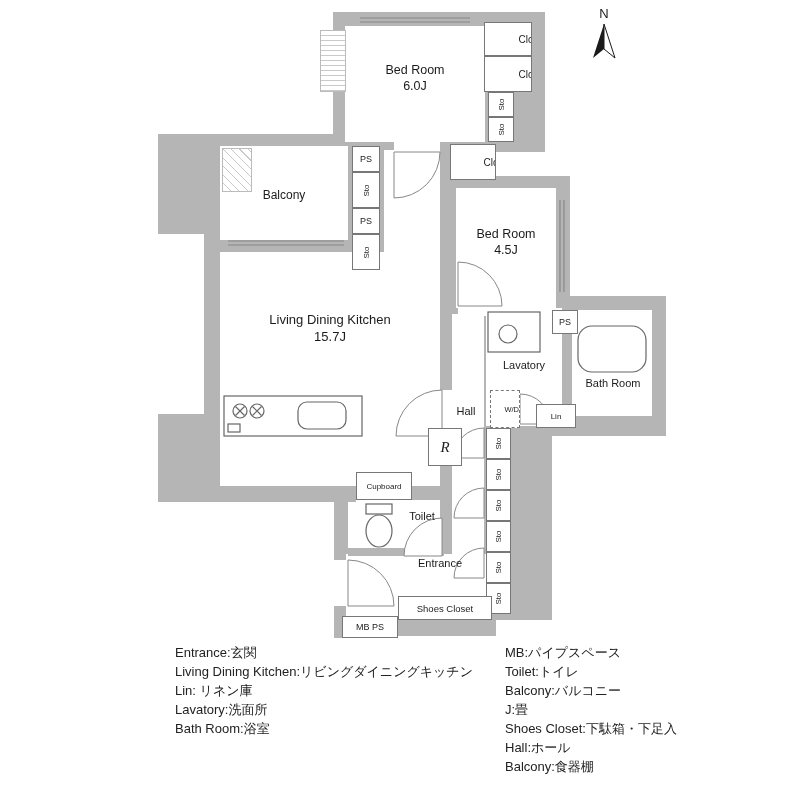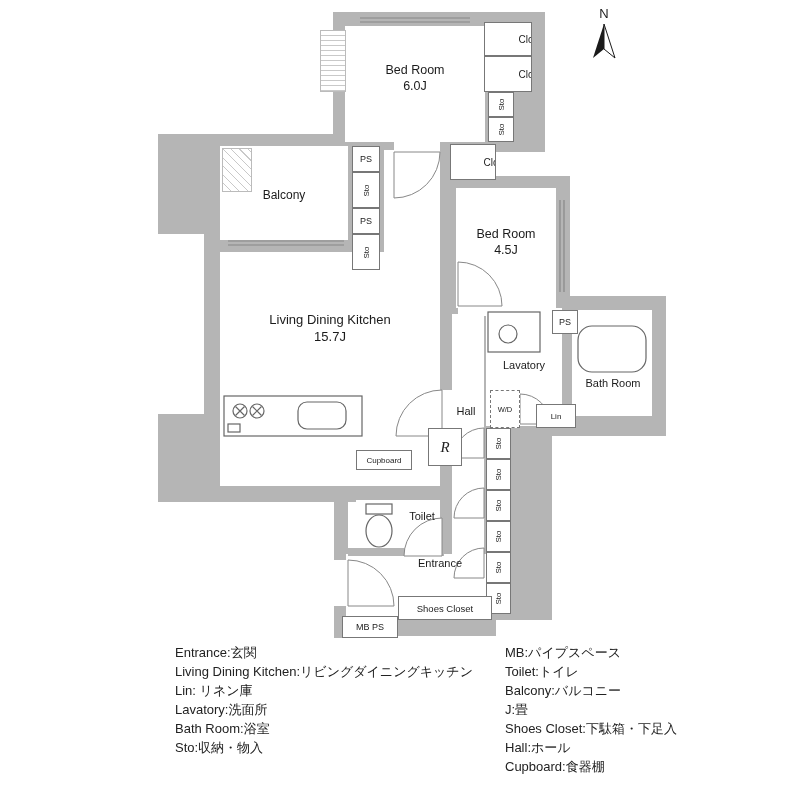--- a/index.html
+++ b/index.html
@@ -12,21 +12,21 @@
   .hatch-h { position:absolute; z-index:2;
     background:repeating-linear-gradient(180deg,#ffffff 0 4px,#c9c9c9 4px 5px);
     border:1px solid #bbb; }
   .hatch-d { position:absolute; z-index:2;
     background:repeating-linear-gradient(45deg,#ffffff 0 5px,#c9c9c9 5px 6px);
     border:1px solid #bbb; }
   svg.overlay { position:absolute; left:0; top:0; z-index:4; pointer-events:none; }
   .box { position:absolute; background:#ffffff; border:1px solid #777;
     z-index:5; display:flex; align-items:center; justify-content:center;
     font-size:9px; color:#222; overflow:hidden; }
-  .box.dashed { border-style:dashed; }
+  .box.dashed { border-style:dashed;justify-content:flex-end; }
   .rot { display:block; transform:rotate(-90deg); font-size:8px; white-space:nowrap; }
   .f10 { font-size:10px;padding-left:36px; } .f8 { font-size:8px; } .f75 { font-size:7.5px; }
   .f95 { font-size:9.5px; }
   .serifR { font-family:"Liberation Serif", serif; font-style:italic; font-size:15px; }
   .lbl { position:absolute; z-index:6; text-align:center; color:#1b1b1b;
     line-height:1.3; font-size:12.5px; }
   .lbl.small { font-size:11px; }
   .legend { position:absolute; z-index:6; font-size:13px; line-height:19px; color:#222; }
   .legend div { white-space:nowrap; }
 </style>
@@ -156,21 +156,21 @@
   </div>
 <div class="box dashed f75" style="left:490px;top:390px;width:30px;height:38px">
     <span>W/D</span>
   </div>
 <div class="box f8" style="left:536px;top:404px;width:40px;height:24px">
     <span>Lin</span>
   </div>
 <div class="box" style="left:428px;top:428px;width:34px;height:38px">
     <span class="serifR">R</span>
   </div>
-<div class="box f8" style="left:356px;top:450px;width:56px;height:20px">
+<div class="box f8" style="left:356px;top:472px;width:56px;height:28px">
     <span>Cupboard</span>
   </div>
 
 <div class="box" style="left:486px;top:428px;width:25px;height:31px">
     <span class="rot">Sto</span>
   </div>
 <div class="box" style="left:486px;top:459px;width:25px;height:31px">
     <span class="rot">Sto</span>
   </div>
 <div class="box" style="left:486px;top:490px;width:25px;height:31px">
@@ -227,23 +227,22 @@
 <div class="lbl" style="left:592px;top:6px;width:24px;font-size:13px">
   <div>N</div>
 </div>
 
 <div class="legend" style="left:175px;top:643px">
   <div>Entrance:玄関</div>
   <div>Living Dining Kitchen:リビングダイニングキッチン</div>
   <div>Lin: リネン庫</div>
   <div>Lavatory:洗面所</div>
   <div>Bath Room:浴室</div>
-  <div>Sto:収納・物入</div>
 </div>
 <div class="legend" style="left:505px;top:643px">
   <div>MB:パイプスペース</div>
   <div>Toilet:トイレ</div>
   <div>Balcony:バルコニー</div>
   <div>J:畳</div>
   <div>Shoes Closet:下駄箱・下足入</div>
   <div>Hall:ホール</div>
-  <div>Cupboard:食器棚</div>
+  <div>Balcony:食器棚</div>
 </div>
 
 </body></html>

